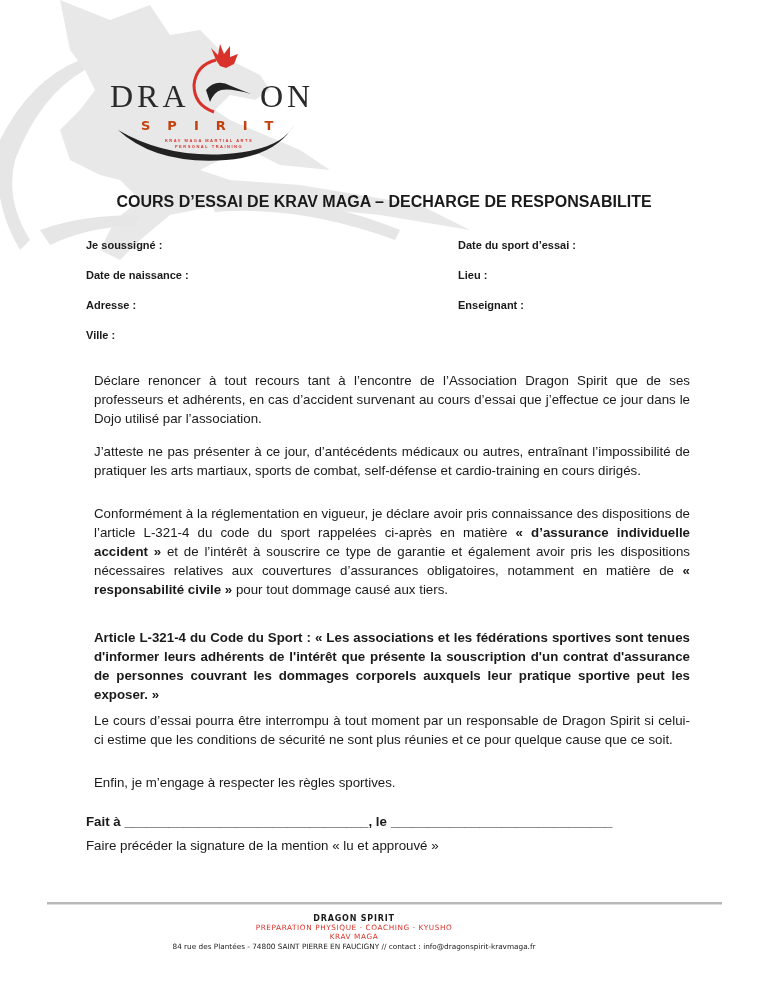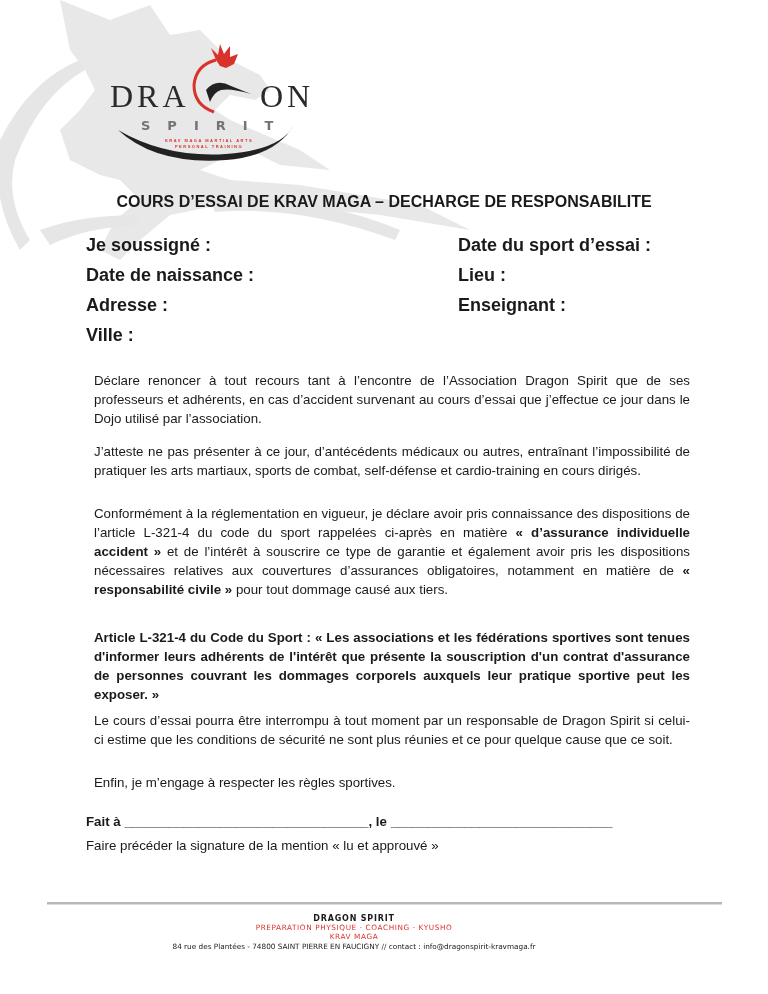--- a/index.html
+++ b/index.html
@@ -4,26 +4,26 @@
 <style>
   html, body { margin:0; padding:0; background:#ffffff; }
   body { width:768px; height:994px; position:relative; overflow:hidden;
          font-family:"Liberation Sans", "DejaVu Sans", sans-serif; color:#1a1a1a; }
   .watermark { position:absolute; left:0; top:0; width:500px; height:260px; z-index:0; }
   .logo { position:absolute; left:70px; top:40px; width:220px; height:125px; z-index:1;margin-left:36px; }
   .logo .dragon-word { position:absolute; top:38px; left:4px; font-family:"Liberation Serif", serif;
         font-size:32px; letter-spacing:4px; color:#2a2a2a; }
   .logo .dragon-word .on { position:absolute; left:150px; }
   .logo .spirit { position:absolute; top:78px; left:35px; font-family:"DejaVu Sans", sans-serif;
-        font-weight:bold; font-size:13px; letter-spacing:17px; color:#737373; }
+        font-weight:bold; font-size:13px; letter-spacing:17px; color:#c2410c; }
   .logo .tagline { position:absolute; left:48px; font-size:4px; letter-spacing:1.5px; color:#d9322b;
         font-weight:bold; width:110px; text-align:center; }
   .content { position:absolute; left:86px; top:0; width:596px; z-index:2; font-size:13.3px; line-height:19px; }
   .title { position:absolute; top:192px; left:0; width:596px; text-align:center; font-weight:bold; font-size:16px; }
-  .field { position:absolute; font-weight:bold; font-size:18px; }
+  .field { position:absolute; font-weight:bold; font-size:11px; }
   .para { position:absolute; left:0; width:596px; text-align:justify; margin:8px; }
   .para b { font-weight:bold; }
   .fait { position:absolute; top:812px; left:0; font-weight:bold; white-space:nowrap; }
   .note { position:absolute; top:836px; left:0; }
   .divider { position:absolute; left:47px; top:902px; width:675px; height:2px; background:#b8b8b8; border-bottom:1px solid #dcdcdc; }
   .footer { position:absolute; left:0; top:914px; width:708px; text-align:center; font-family:"DejaVu Sans", sans-serif; font-size:7.3px; line-height:9.2px; }
   .footer .red { color:#d9322b; letter-spacing:0.6px; }
   .footer .black { color:#1a1a1a; }
   .footer .name { font-weight:bold; letter-spacing:0.8px; font-size:8px; }
 </style>

